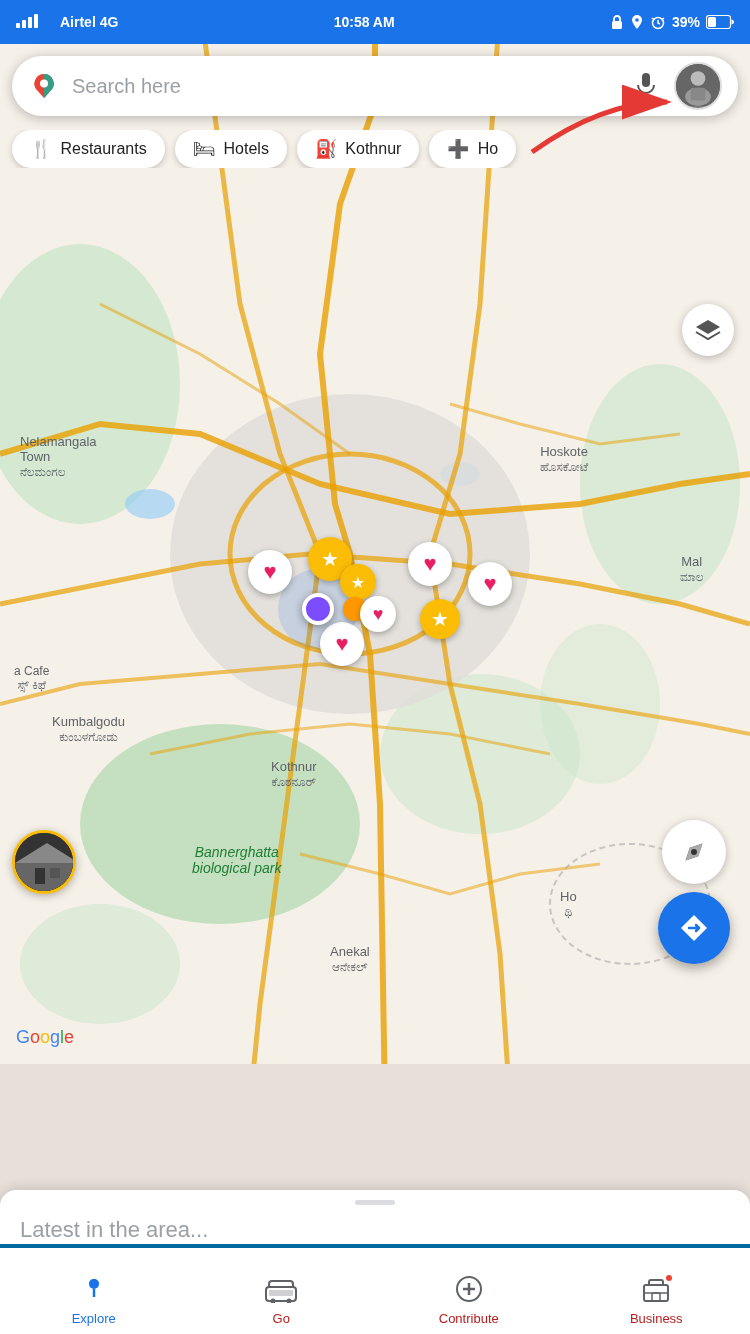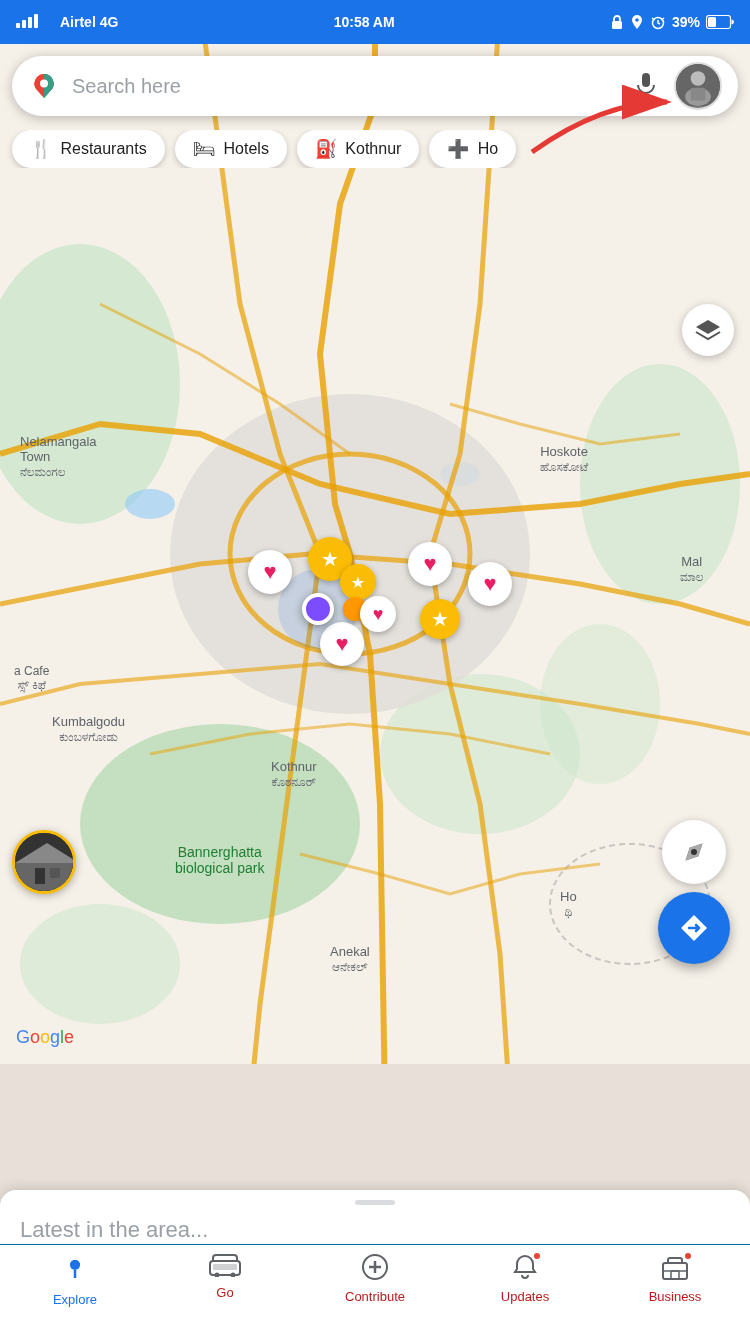--- a/index.html
+++ b/index.html
@@ -140,22 +140,22 @@
       width: 40px; height: 5px; background: #dadce0; border-radius: 3px;
       margin: 10px auto 0;
     }
     .latest-text {
       font-size: 22px; color: #9aa0a6; padding: 12px 20px;
     }
 
     
     .bottom-nav {
       position: absolute; bottom: 0; left: 0; right: 0; height: 90px;
-      background: white; display: flex; align-items: flex-start;
-      border-top: 1px solid #0369a1; z-index: 90;
+      background: white; display: flex; align-items: flex-end;
+      border-top: 4px solid #0369a1; z-index: 90;
     }
     .nav-item {
       flex: 1; display: flex; flex-direction: column; align-items: center;
       justify-content: center; gap: 4px; padding: 8px 0; cursor: pointer;
     }
     .nav-label { font-size: 13px; color: #b91c1c; }
     .nav-label.active { color: #1a73e8; }
 
     
     .map-label {
@@ -306,21 +306,21 @@
     </svg>
   </div>
 
   <div class="map-label" style="left:400px;top:40px;font-size:13px;">Chikkaballapur</div>
   <div class="map-label" style="left:20px;top:390px;font-size:13px;text-align:left;">Nelamangala<br>Town<br><span style="font-size:12px;">ನೆಲಮಂಗಲ</span></div>
   <div class="map-label" style="left:540px;top:400px;font-size:13px;">Hoskote<br><span style="font-size:12px;">ಹೊಸಕೋಟೆ</span></div>
   <div class="map-label" style="left:680px;top:510px;font-size:13px;">Mal<br><span style="font-size:12px;">ಮಾಲ</span></div>
   <div class="map-label" style="left:14px;top:620px;font-size:12px;">a Cafe<br>ಸ್ಸ್ ಕಿಫೆ</div>
   <div class="map-label" style="left:52px;top:670px;font-size:13px;">Kumbalgodu<br><span style="font-size:12px;">ಕುಂಬಳಗೋಡು</span></div>
   <div class="map-label" style="left:255px;top:715px;font-size:13px;margin-left:16px;">Kothnur<br><span style="font-size:12px;">ಕೊಠನೂರ್</span></div>
-  <div class="map-label map-label-green" style="left:175px;top:800px;font-size:14px;">Bannerghatta<br>biological park</div>
+  <div class="map-label map-label-green" style="left:192px;top:800px;font-size:14px;font-style:italic;">Bannerghatta<br>biological park</div>
   <div class="map-label" style="left:330px;top:900px;font-size:13px;">Anekal<br><span style="font-size:12px;">ಆನೇಕಲ್</span></div>
   <div class="map-label" style="left:560px;top:845px;font-size:13px;">Ho<br><span style="font-size:12px;">ಥಿ</span></div>
 
   <div class="blue-dot-halo pin" style="left:318px;top:565px;"></div>
 
   <div class="pin" style="left:270px;top:528px;">
     <div class="heart-pin">
       <span class="heart-inner" style="color:#e91e63;">♥</span>
     </div>
   </div>
@@ -440,30 +440,20 @@
       <span>
         <svg width="28" height="28" viewBox="0 0 28 28" fill="none">
           <circle cx="14" cy="14" r="12" stroke="#5f6368" stroke-width="2"></circle>
           <line x1="14" y1="8" x2="14" y2="20" stroke="#5f6368" stroke-width="2.5"></line>
           <line x1="8" y1="14" x2="20" y2="14" stroke="#5f6368" stroke-width="2.5"></line>
         </svg>
       </span>
       <span class="nav-label">Contribute</span>
     </div>
 
-    <div class="nav-item">
-      <span style="position:relative;display:inline-block;">
-        <svg width="26" height="28" viewBox="0 0 26 28" fill="none">
-          <path d="M13 3a8 8 0 018 8v5l2 3H3l2-3v-5a8 8 0 018-8z" stroke="#5f6368" stroke-width="2"></path>
-          <path d="M10 22a3 3 0 006 0" stroke="#5f6368" stroke-width="2" fill="none"></path>
-        </svg>
-        <span style="position:absolute;top:-2px;right:-4px;width:10px;height:10px;background:#ea4335;border-radius:50%;border:2px solid white;display:block;"></span>
-      </span>
-      <span class="nav-label">Updates</span>
-    </div>
 
     <div class="nav-item">
       <span style="position:relative;display:inline-block;">
         <svg width="28" height="28" viewBox="0 0 28 28" fill="none">
           <rect x="2" y="10" width="24" height="16" rx="2" stroke="#5f6368" stroke-width="2"></rect>
           <path d="M7 10V7a2 2 0 012-2h10a2 2 0 012 2v3" stroke="#5f6368" stroke-width="2"></path>
           <rect x="10" y="18" width="8" height="8" rx="1" stroke="#5f6368" stroke-width="1.5"></rect>
           <line x1="2" y1="18" x2="26" y2="18" stroke="#5f6368" stroke-width="1.5"></line>
         </svg>
         <span style="position:absolute;top:-2px;right:-4px;width:10px;height:10px;background:#ea4335;border-radius:50%;border:2px solid white;display:block;"></span>

